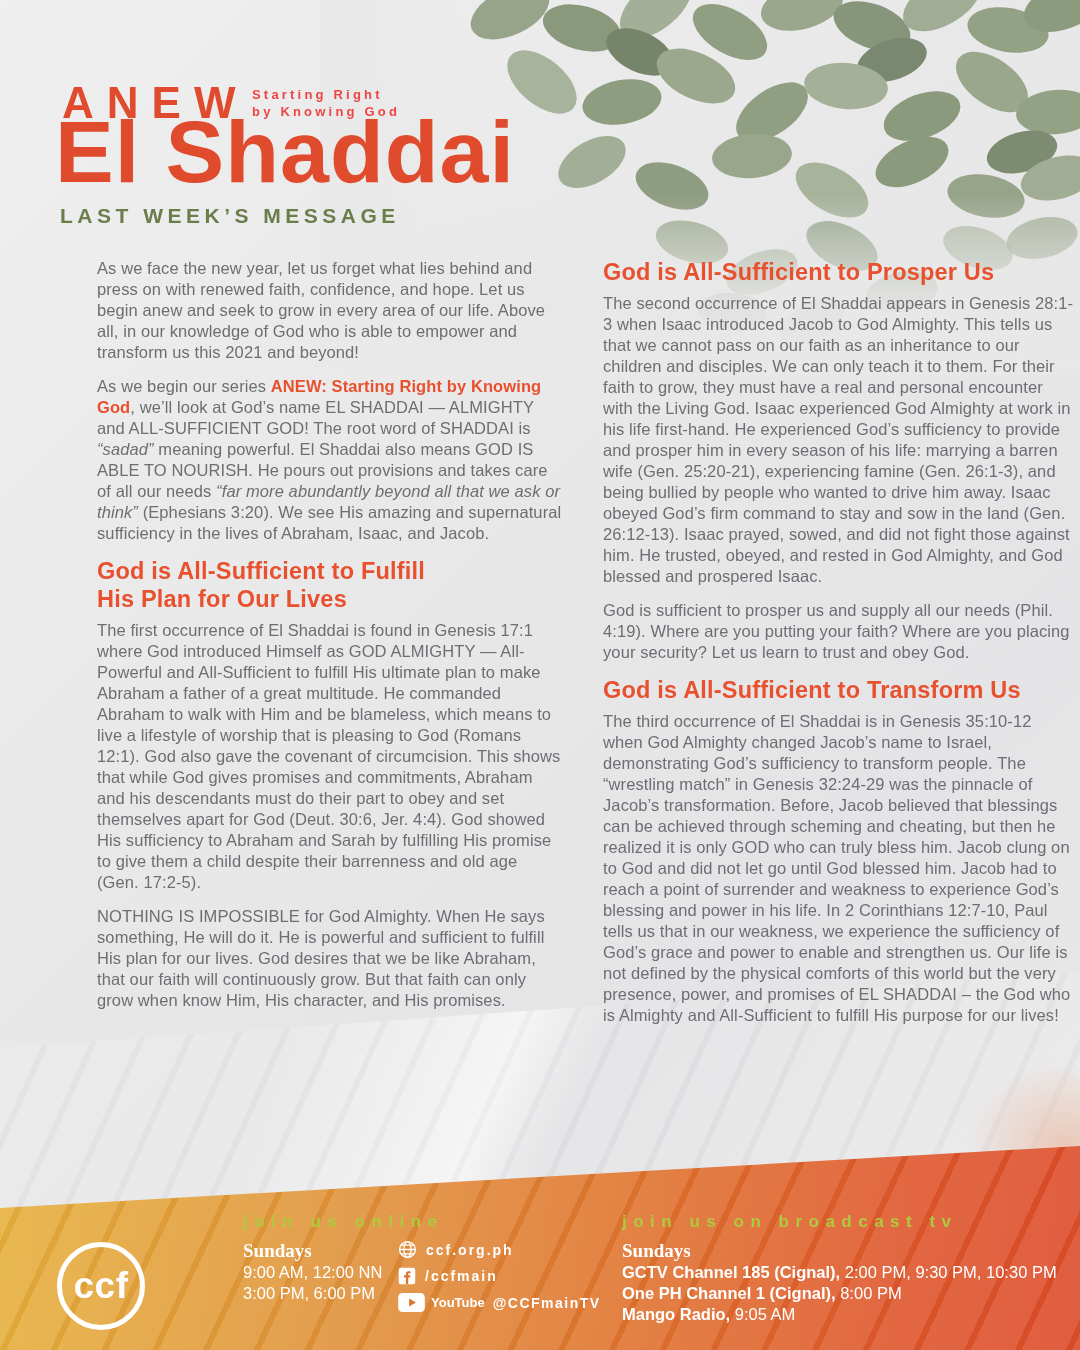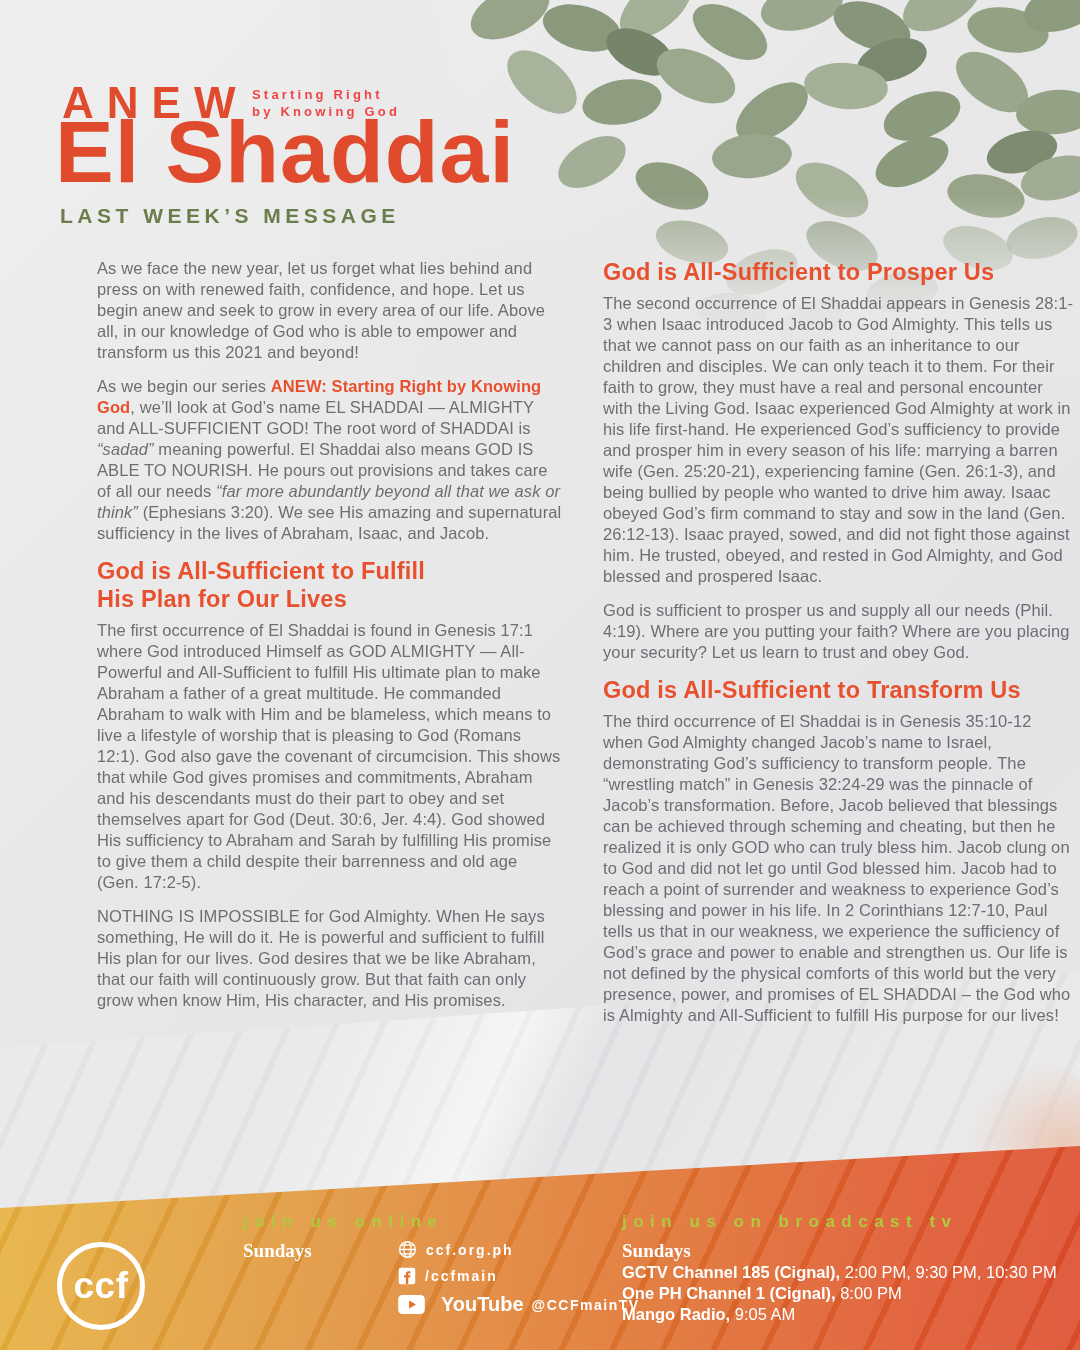--- a/index.html
+++ b/index.html
@@ -63,21 +63,21 @@
   .join-label{font-size:17px;font-weight:700;letter-spacing:6.5px;color:#aeca3e;}
   .online-label{position:absolute;left:243px;top:66px;}
   .broadcast-label{position:absolute;left:622px;top:66px;}
   .day{font-size:19px;font-weight:700;font-family:Liberation Serif, serif;}
   .online-day{position:absolute;left:243px;top:94px;}
   .broadcast-day{position:absolute;left:622px;top:94px;}
   .online-times{position:absolute;left:243px;top:116px;font-size:16.5px;line-height:21px;}
   .links{position:absolute;left:398px;top:94px;}
   .link-row{display:flex;align-items:center;margin-bottom:8px;}
   .link-row .txt{font-size:14px;font-weight:700;letter-spacing:2px;margin-left:9px;}
-  .yt-word{font-size:20px;font-weight:700;letter-spacing:0;margin-left:16px;}
+  .yt-word{font-size:13px;font-weight:700;letter-spacing:0;margin-left:6px;}
   .yt-handle{font-size:14px;font-weight:700;letter-spacing:1.5px;margin-left:8px;}
   .channels{position:absolute;left:622px;top:116px;font-size:16.5px;line-height:21px;}
   .channels b{font-weight:700;}
 </style>
 </head>
 <body>
 
 <div class="layer0">
   <svg class="plant" width="650" height="365" viewBox="0 0 650 365">
     <g>
@@ -156,20 +156,24 @@
   </div>
 </div>
 
 <div class="footer-content">
   <div class="ccf-logo">
     <span>ccf</span>
   </div>
 
   <div class="join-label online-label">join us online</div>
   <div class="day online-day">Sundays</div>
+  <div class="online-times">
+    <div>9:00 AM, 12:00 NN</div>
+    <div>3:00 PM, 6:00 PM</div>
+  </div>
 
   <div class="links">
     <div class="link-row">
       <svg width="19" height="19" viewBox="0 0 24 24" fill="none" stroke="#fff" stroke-width="1.7">
         <circle cx="12" cy="12" r="10"></circle>
           <ellipse cx="12" cy="12" rx="4.5" ry="10"></ellipse>
         <path d="M2 12h20M3.6 6.5h16.8M3.6 17.5h16.8"></path>
       </svg>
       <span class="txt">ccf.org.ph</span>
     </div>

